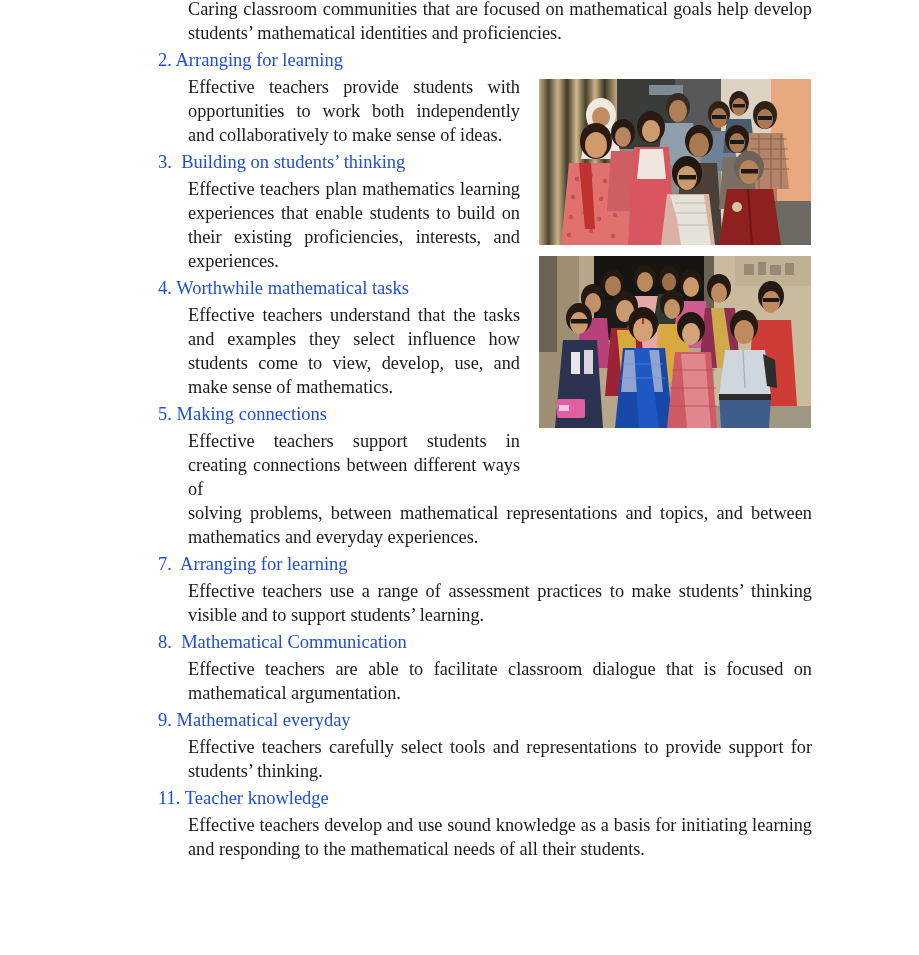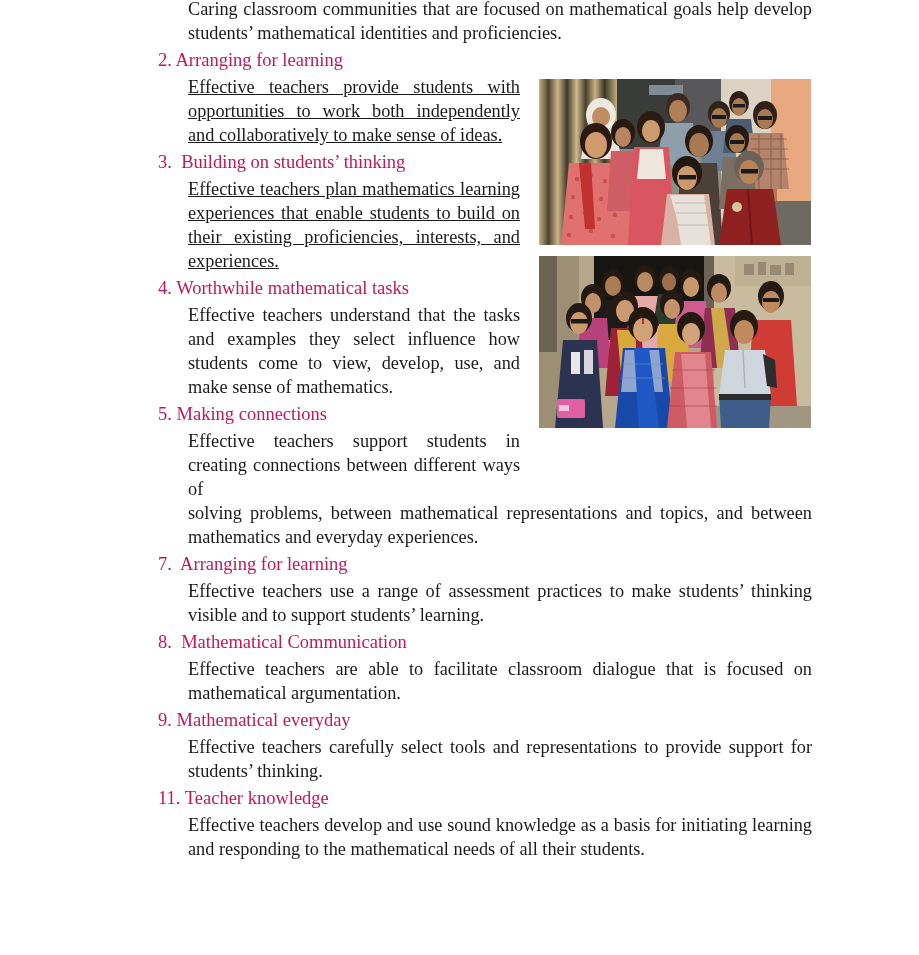--- a/index.html
+++ b/index.html
@@ -27,21 +27,21 @@
 
   
   .content {
     position: absolute;
     left: 158px;
     top: -3px;
     width: 654px;   
   }
 
   .heading {
-    color: #be185d;
+    color: #1d4ed8;
     font-size: 18.5px;
     line-height: 30px;
     margin: 0;
     white-space: pre;
     font-family: "Liberation Serif", "DejaVu Serif", serif;
   }
 
   .para {
     margin: 0;
     font-size: 18.3px;
@@ -50,21 +50,20 @@
     text-justify: inter-word;
     color: #1a1a1a;
   }
   
   .para-indent {
     padding-left: 30px;
   }
   .para-narrow {
     padding-left: 30px;
     padding-right: 292px;   
-    text-decoration: underline;
   }
   .para-narrow-2 {
     padding-left: 30px;
     padding-right: 292px;
   }
   .spacer-lg { height: 28px; }
 
   
   .photo {
     position: absolute;

